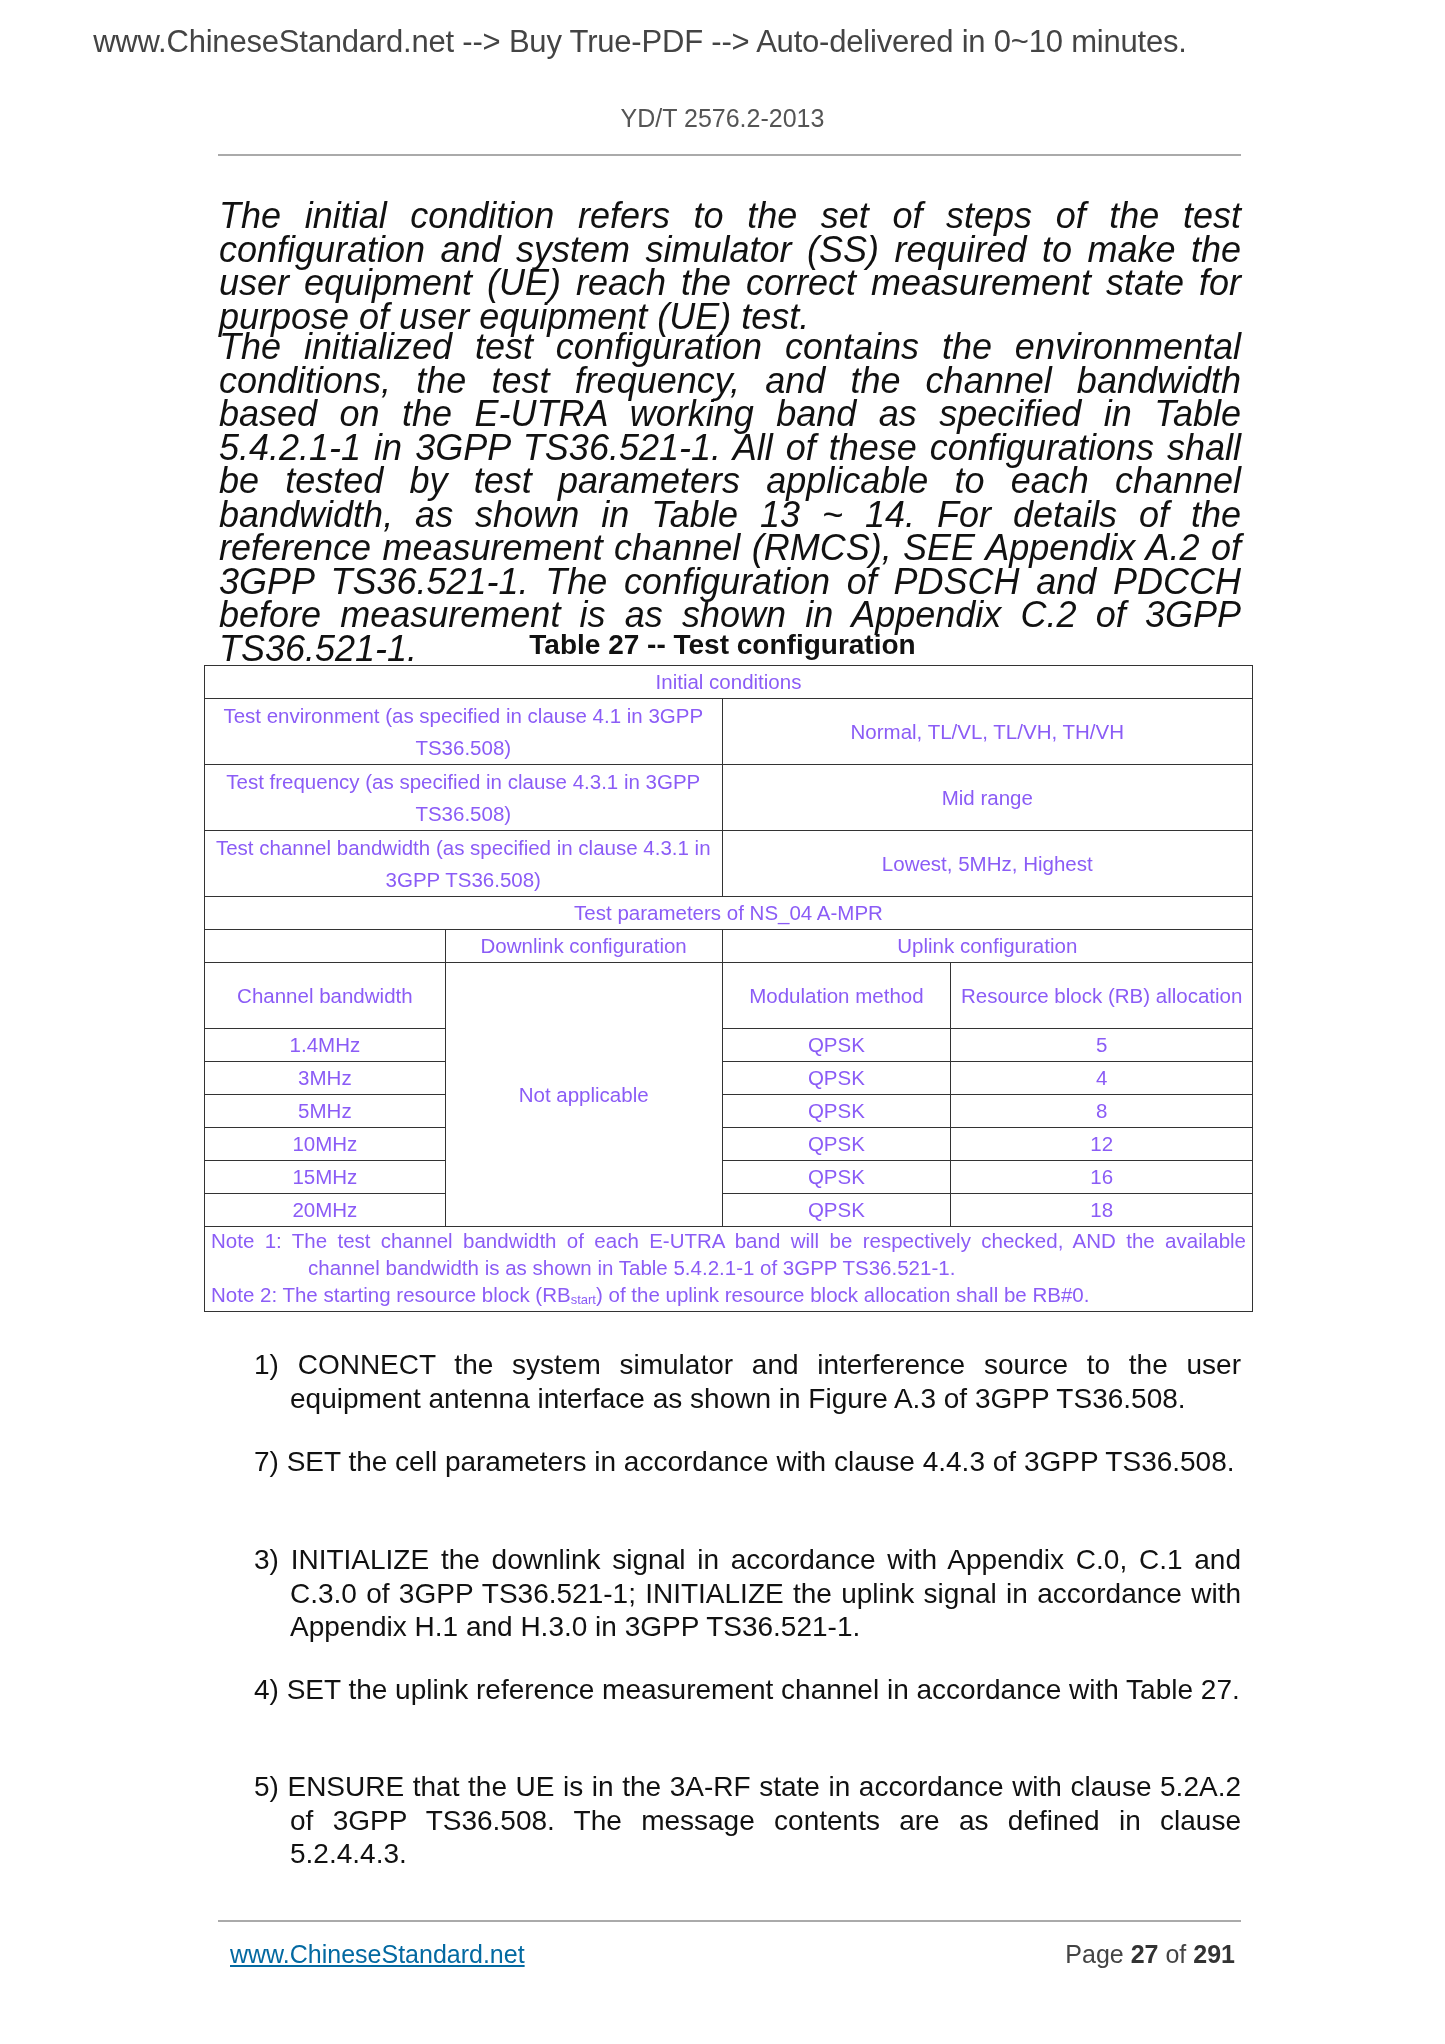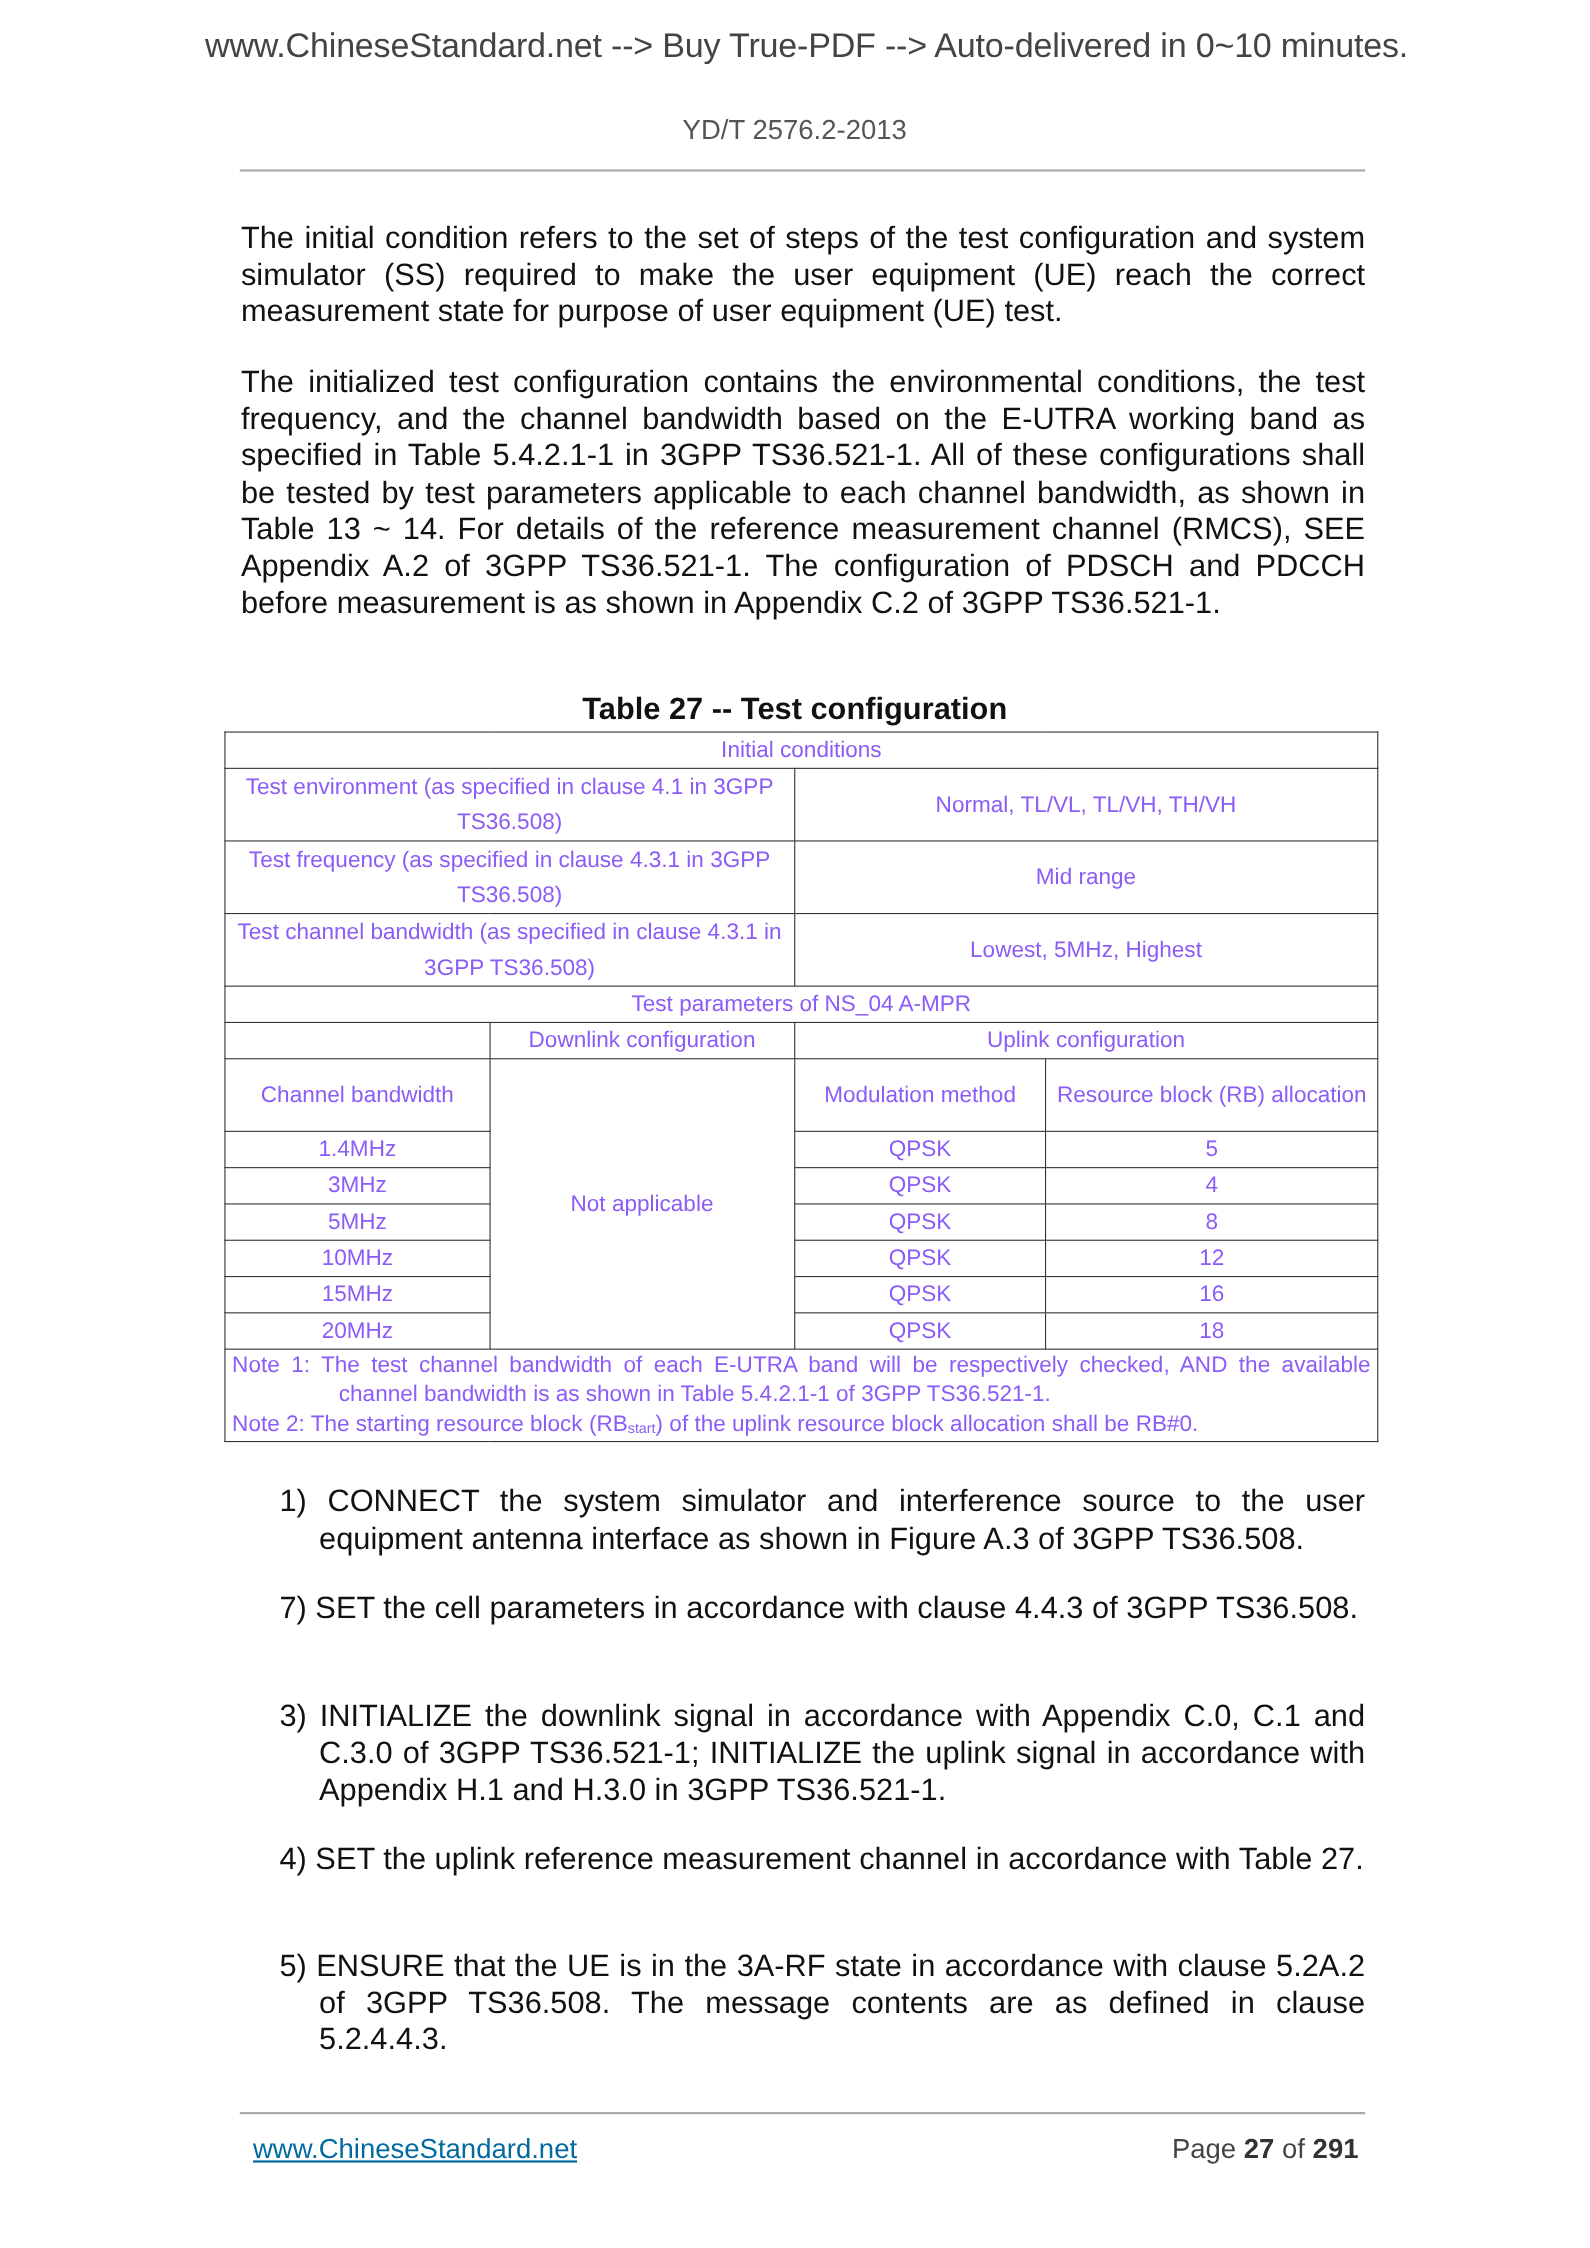--- a/index.html
+++ b/index.html
@@ -1,20 +1,20 @@
 <!DOCTYPE html>
 <html><head>
 <meta charset="utf-8">
 <style>
   html,body{margin:0;padding:0;background:#fff;}
   body{width:1445px;height:2044px;position:relative;overflow:hidden;font-family:"Liberation Sans",sans-serif;color:#111;}
-  .hdr1{position:absolute;top:24px;left:0;width:1280px;text-align:right;font-size:31px;color:#444;letter-spacing:-0.2px;}
+  .hdr1{position:absolute;top:24px;left:0;width:1280px;text-align:center;font-size:31px;color:#444;letter-spacing:-0.2px;}
   .hdr2{position:absolute;top:104px;left:0;width:1445px;text-align:center;font-size:25px;color:#555;}
   .rule{position:absolute;left:218px;width:1023px;height:2px;background:#aaa;}
-  .para{position:absolute;left:219px;width:1022px;font-size:28px;line-height:33.5px;text-align:justify;}
+  .para{position:absolute;left:219px;width:1022px;font-size:36px;line-height:33.5px;text-align:justify;font-style:italic;}
   .caption{position:absolute;top:629px;left:0;width:1445px;text-align:center;font-size:28px;font-weight:bold;}
   table{position:absolute;top:665px;left:204px;width:1049px;border-collapse:collapse;font-size:20.5px;color:#8b5cf6;}
   td{border:1.5px solid #333;text-align:center;vertical-align:middle;padding:0 6px;line-height:32px;}
   td.note{text-align:left;padding:0 6px;line-height:27px;margin-top:28px;}
   .hang{display:block;padding-left:97px;text-indent:-97px;text-align:justify;}
   sub{font-size:13px;vertical-align:baseline;position:relative;top:2px;}
   .step{position:absolute;left:254px;width:987px;font-size:28px;line-height:33.5px;text-align:justify;padding-left:36px;text-indent:-36px;box-sizing:border-box;}
   .footer-link{position:absolute;top:1940px;left:230px;font-size:25px;color:#0369a1;text-decoration:underline;}
   .footer-page{position:absolute;top:1940px;right:210px;font-size:25px;color:#444;}
   .footer-page b{color:#333;}

